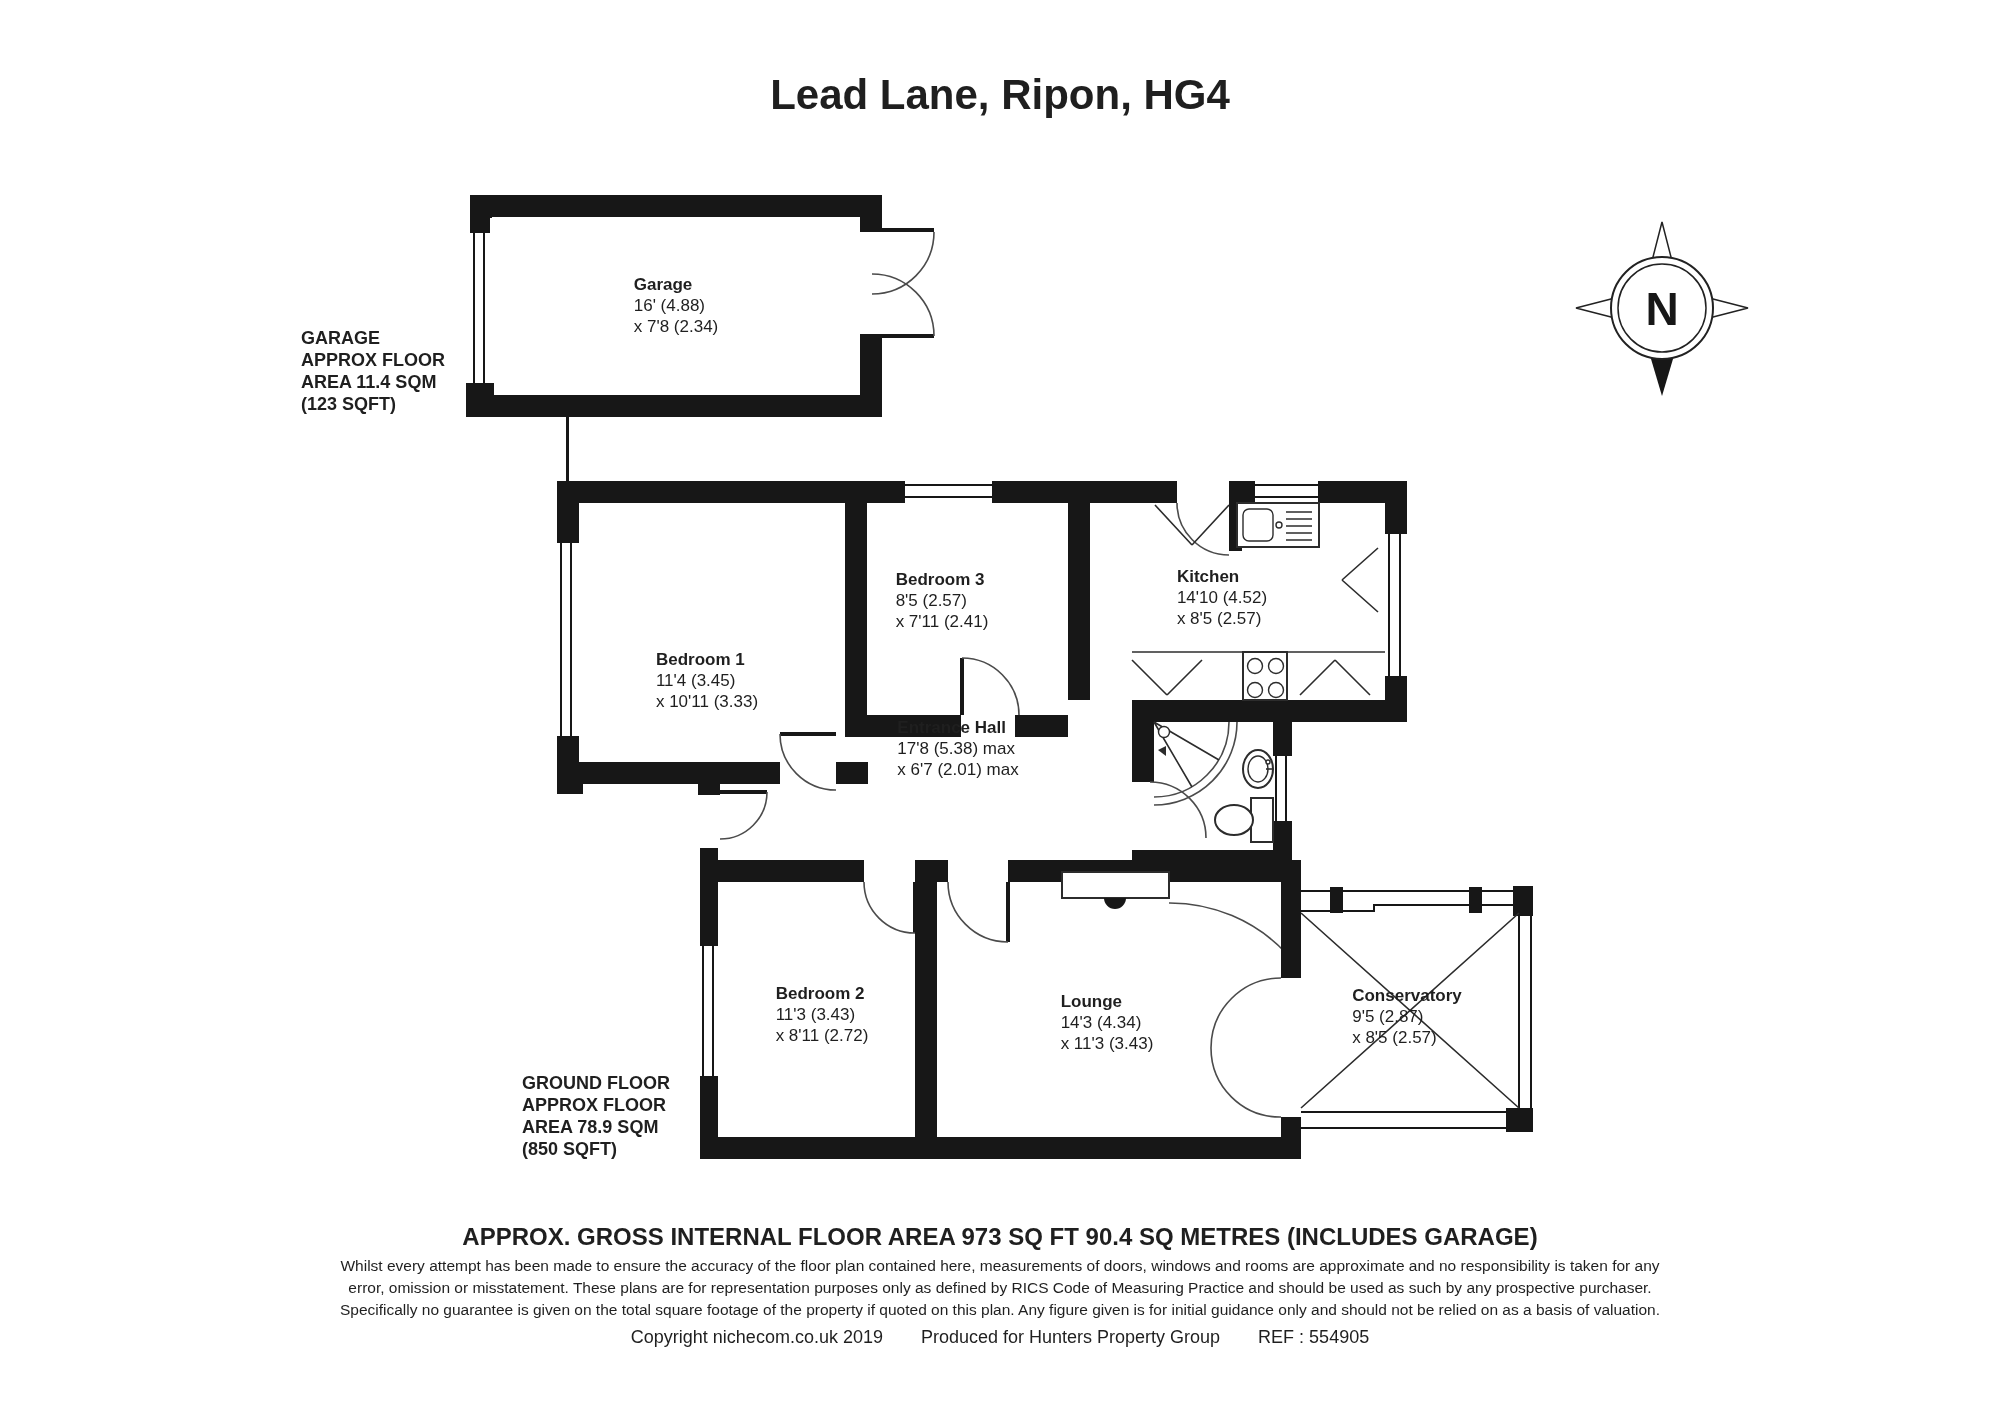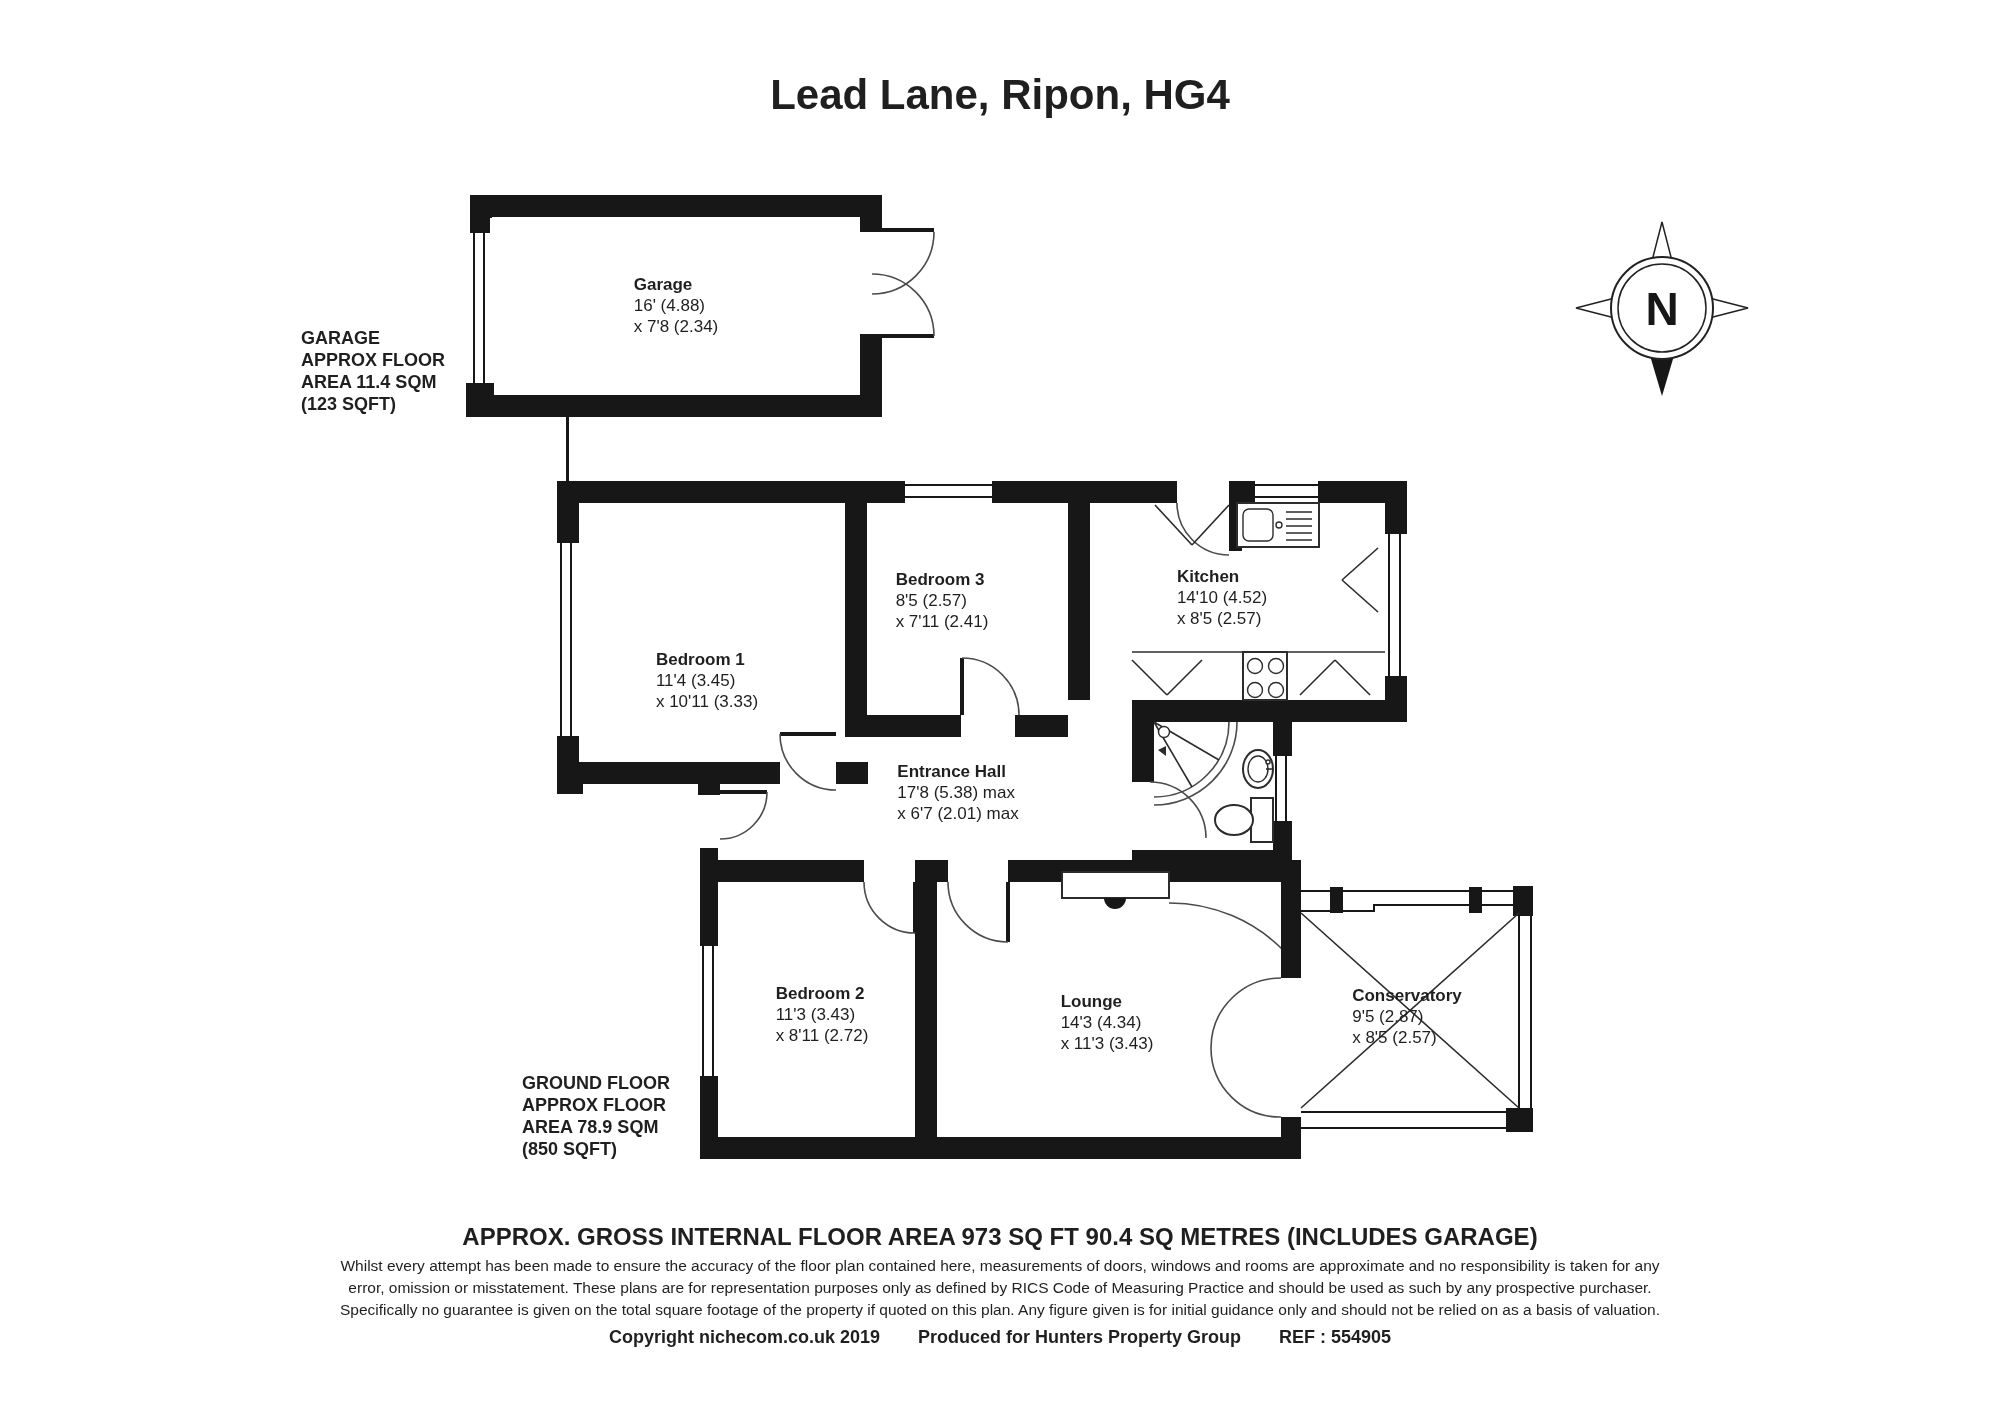--- a/index.html
+++ b/index.html
@@ -13,21 +13,21 @@
   .fix{stroke:#2c2c2c;stroke-width:2;fill:#fff;}
   .fix1{stroke:#2c2c2c;stroke-width:1.4;fill:#fff;}
   .abs{position:absolute;}
   .ctr{transform:translate(-50%,-50%);white-space:nowrap;}
   .room-label{line-height:21px;font-size:17px;}
   .rname{font-weight:bold;}
   .area-label{line-height:22px;font-size:18px;font-weight:bold;}
   .title{top:95px;left:1000px;font-size:42px;font-weight:bold;}
   .total-area{top:1237px;left:1000px;font-size:24px;font-weight:bold;}
   .disc{left:1000px;font-size:15.5px;}
-  .copyright{top:1337px;left:1000px;font-size:18px;font-weight:bold;display:flex;gap:38px;justify-content:center;}
+  .copyright{top:1337px;left:1000px;font-size:18px;font-weight:normal;display:flex;gap:38px;justify-content:center;}
   .compass-n{font-size:46px;font-weight:bold;font-family:"Liberation Sans",sans-serif;}
 </style>
 </head>
 <body>
 
 <div id="page">
 
   <svg id="plan-svg" width="2000" height="1414" viewBox="0 0 2000 1414">
 
     <g>
@@ -238,21 +238,21 @@
     <div class="rdim">8'5 (2.57)</div>
     <div class="rdim">x 7'11 (2.41)</div>
   </div>
 
   <div class="abs ctr room-label" style="left:1222px;top:597px">
     <div class="rname">Kitchen</div>
     <div class="rdim">14'10 (4.52)</div>
     <div class="rdim">x 8'5 (2.57)</div>
   </div>
 
-  <div class="abs ctr room-label" style="left:958px;top:792px">
+  <div class="abs ctr room-label" style="left:958px;top:748px">
     <div class="rname">Entrance Hall</div>
     <div class="rdim">17'8 (5.38) max</div>
     <div class="rdim">x 6'7 (2.01) max</div>
   </div>
 
   <div class="abs ctr room-label" style="left:822px;top:1014px">
     <div class="rname">Bedroom 2</div>
     <div class="rdim">11'3 (3.43)</div>
     <div class="rdim">x 8'11 (2.72)</div>
   </div>

